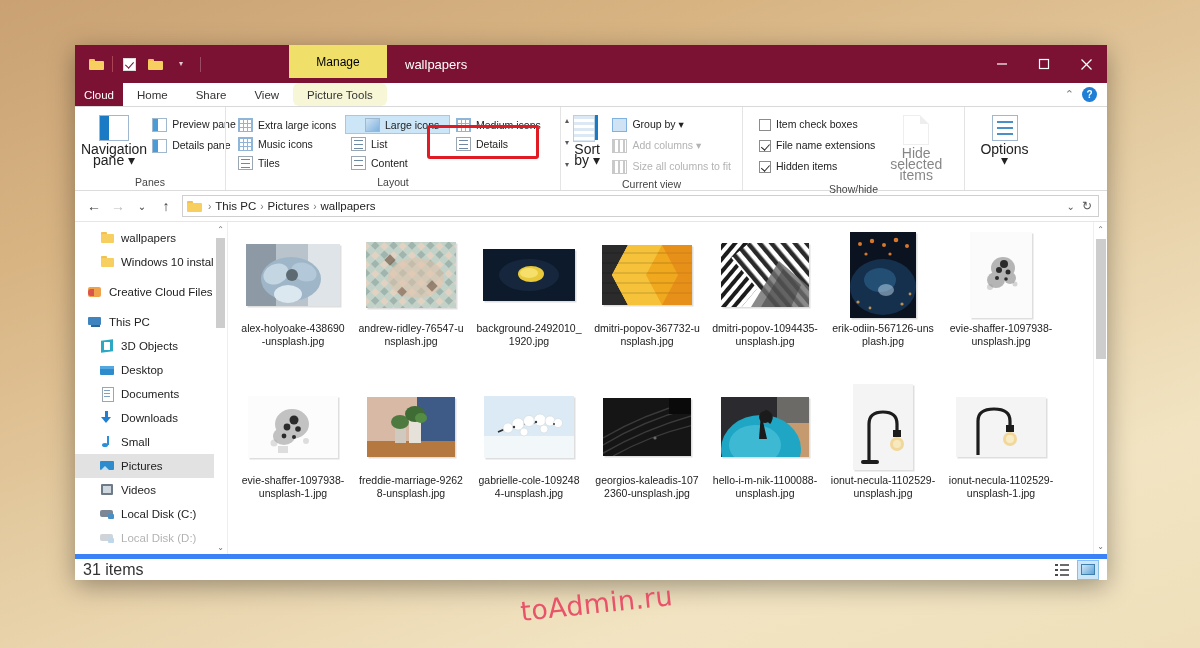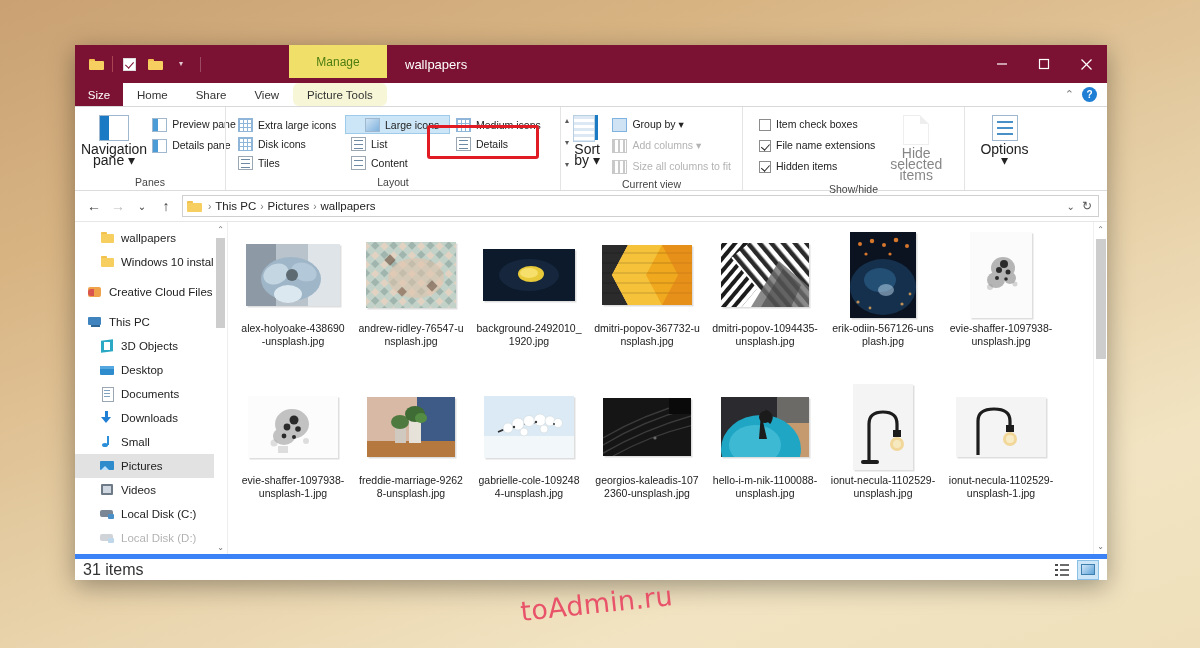--- a/index.html
+++ b/index.html
@@ -28,21 +28,21 @@
   .folder-ico:before{content:"";position:absolute;left:0;top:1px;width:6px;height:3px;background:#f2c14e;border-radius:1px 1px 0 0;}
   .folder-ico:after{content:"";position:absolute;left:0;top:3px;width:15px;height:9px;background:#f7ce60;border-radius:1px;}
   .chk-ico{width:13px;height:13px;border:1px solid #dcdcdc;background:#fff;position:relative;}
   .chk-ico:after{content:"";position:absolute;left:3px;top:1px;width:4px;height:7px;border:solid #7c1233;border-width:0 1.6px 1.6px 0;transform:rotate(42deg);}
   .qat-caret{color:#e4c7d0;font-size:8px;line-height:1;}
   .vbar{width:1px;height:15px;background:#9a4a63;margin-left:6px;}
 
   .ctx-tab {
     position:absolute; left:214px; top:0; width:98px; height:33px;
     background:#f0e06a; display:flex; align-items:center; justify-content:center;
-    font-size:12px; color:#4d7c0f;
+    font-size:12px; color:#000000;
   }
   .win-title { position:absolute; left:330px; top:0; height:38px; display:flex; align-items:center;
     color:#fff; font-size:13px; }
   .winbtns { position:absolute; right:0; top:0; height:38px; display:flex; }
   .winbtn { width:42px; height:38px; display:flex; align-items:center; justify-content:center; }
   .winbtn svg { display:block; }
 
   
   .tabstrip { height:24px; background:#fff; display:flex; align-items:stretch; position:relative; flex:0 0 auto; border-bottom:1px solid #d9d9d9;}
   .tab-file { width:48px; background:#7c1233; color:#fff; font-size:11.5px; display:flex; align-items:center; justify-content:center; }
@@ -224,21 +224,21 @@
         <svg width="13" height="13">
             <line x1="1.5" y1="1.5" x2="11.5" y2="11.5" stroke="#fff" stroke-width="1.3"></line>
             <line x1="11.5" y1="1.5" x2="1.5" y2="11.5" stroke="#fff" stroke-width="1.3"></line>
           </svg>
       </div>
     </div>
   </div>
 
   <div class="tabstrip">
     <div class="tab-file">
-      <span>Size</span>
+      <span>Cloud</span>
     </div>
     <div class="tab">
       <span>Home</span>
     </div>
     <div class="tab">
       <span>Share</span>
     </div>
     <div class="tab">
       <span>View</span>
     </div>
@@ -286,21 +286,21 @@
     <div class="rgroup" style="width:335px">
       <div class="rgroup-body">
         <div class="layout-grid">
           <div class="layout-col" style="width:113px">
             <div class="lay-item">
               <span class="mini mini-grid"></span>
               <span>Extra large icons</span>
             </div>
             <div class="lay-item">
               <span class="mini mini-grid"></span>
-              <span>Disk icons</span>
+              <span>Music icons</span>
             </div>
             <div class="lay-item">
               <span class="mini mini-lines">
                   <b style="top:2px"></b>
                   <b style="top:6px"></b>
                   <b style="top:10px"></b>
                 </span>
               <span>Tiles</span>
             </div>
           </div>

